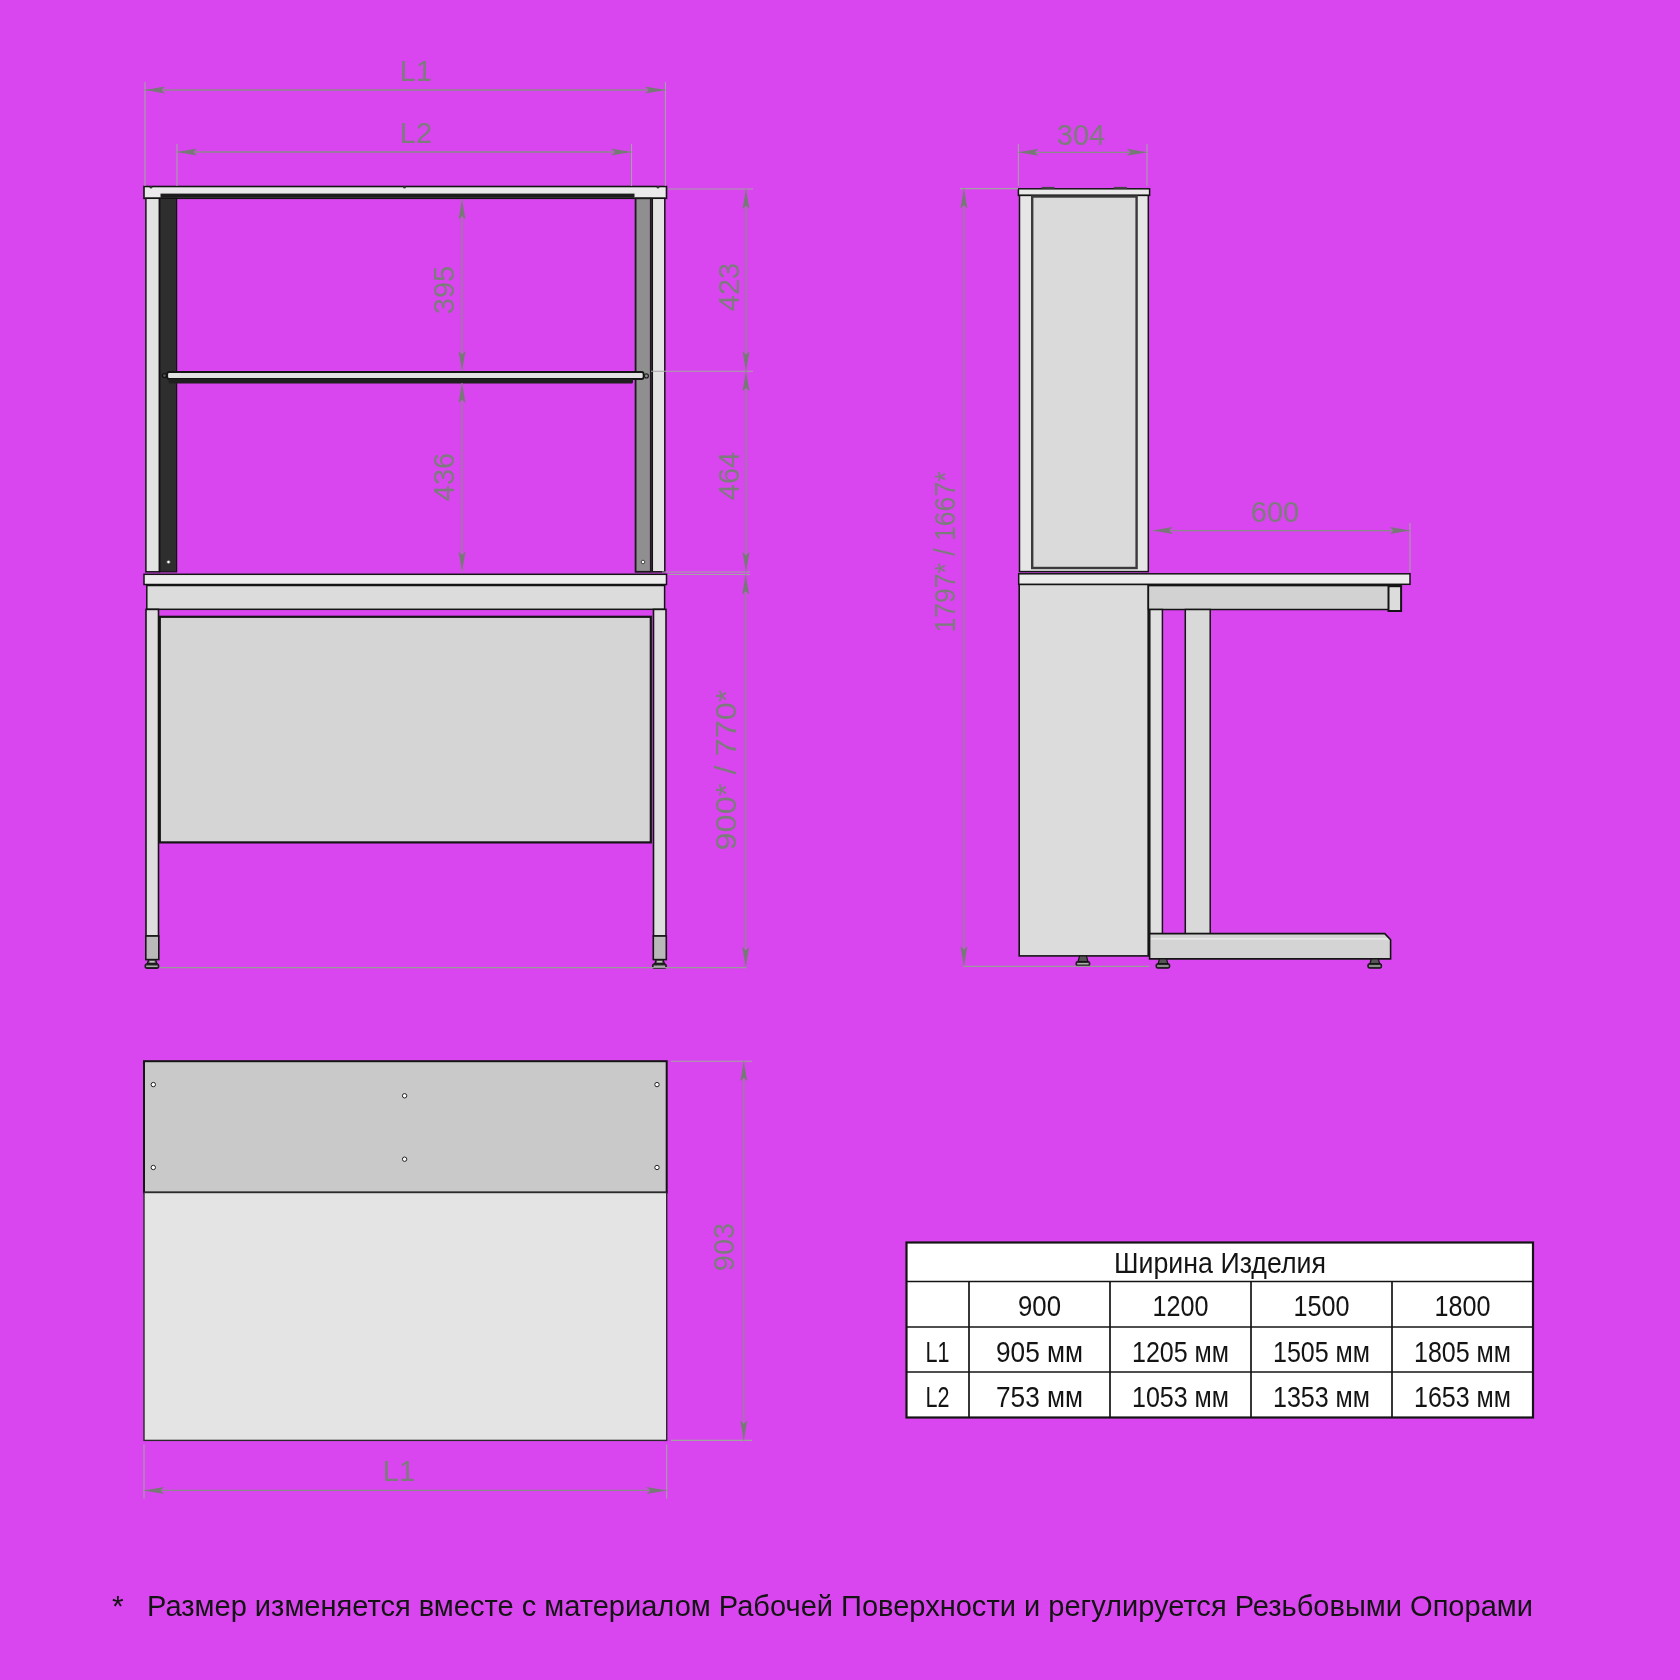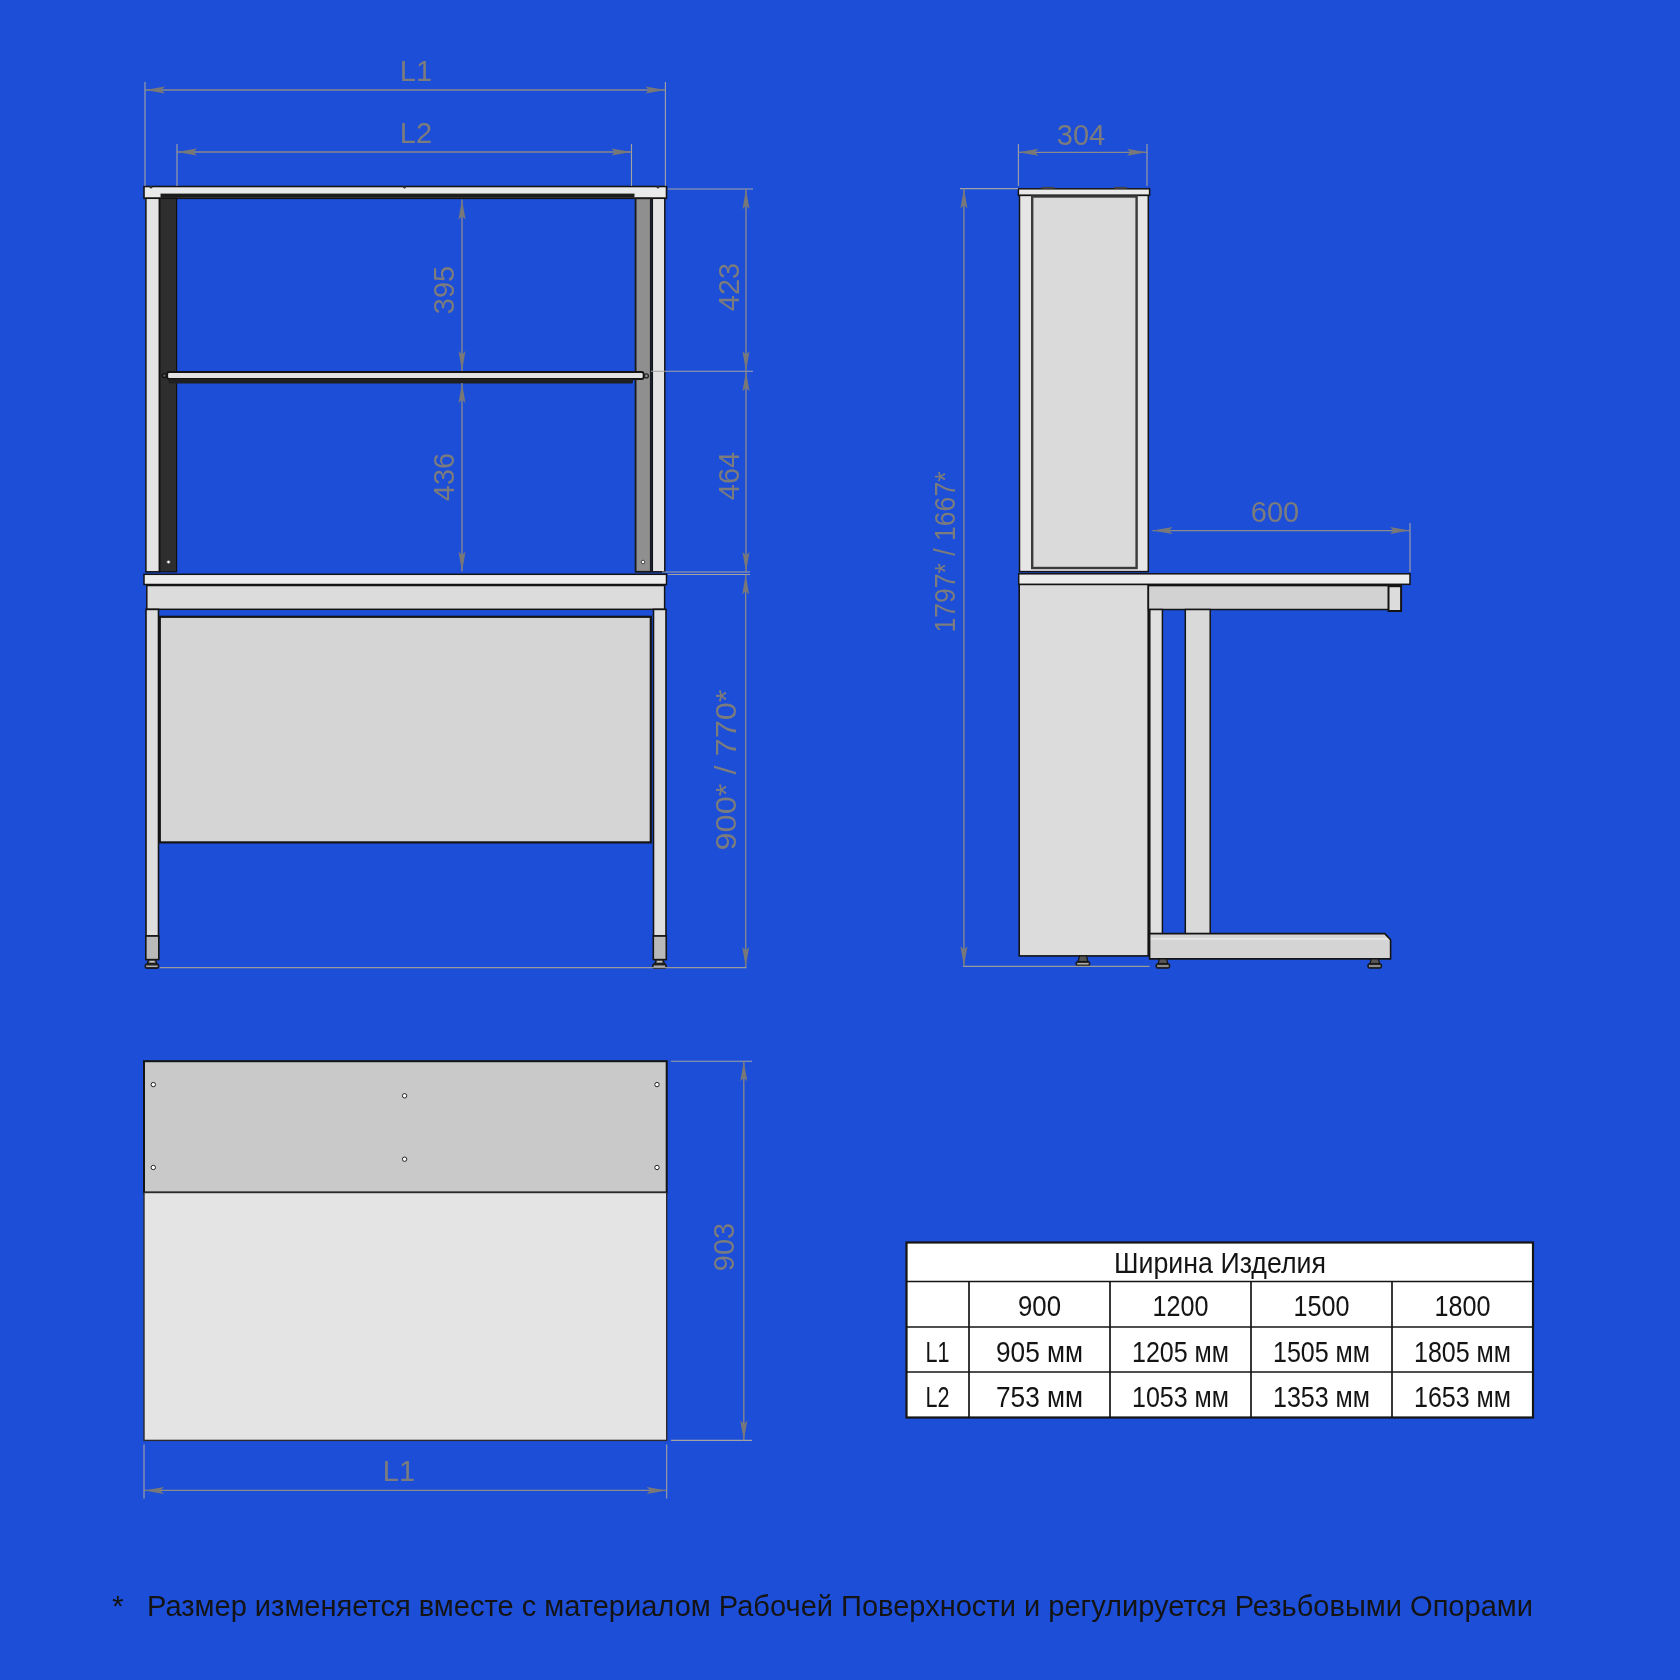--- a/index.html
+++ b/index.html
@@ -1,16 +1,16 @@
 <!DOCTYPE html>
 <html><head>
 <meta charset="utf-8">
 <style>
 html,body{margin:0;padding:0;background:#ffffff;}
-#page{position:relative;width:1680px;height:1680px;background:#1d4ed8;overflow:hidden;}
+#page{position:relative;width:1680px;height:1680px;background:#d946ef;overflow:hidden;}
 svg{position:absolute;left:0;top:0;}
 text{font-family:"Liberation Sans",sans-serif;}
 .dim{fill:#7c7c7c;font-size:29px;}
 .blk{fill:#141414;font-size:30px;}
 </style>
 </head>
 <body>
 <div id="page">
 <svg width="1680" height="1680" viewBox="0 0 1680 1680">
 

